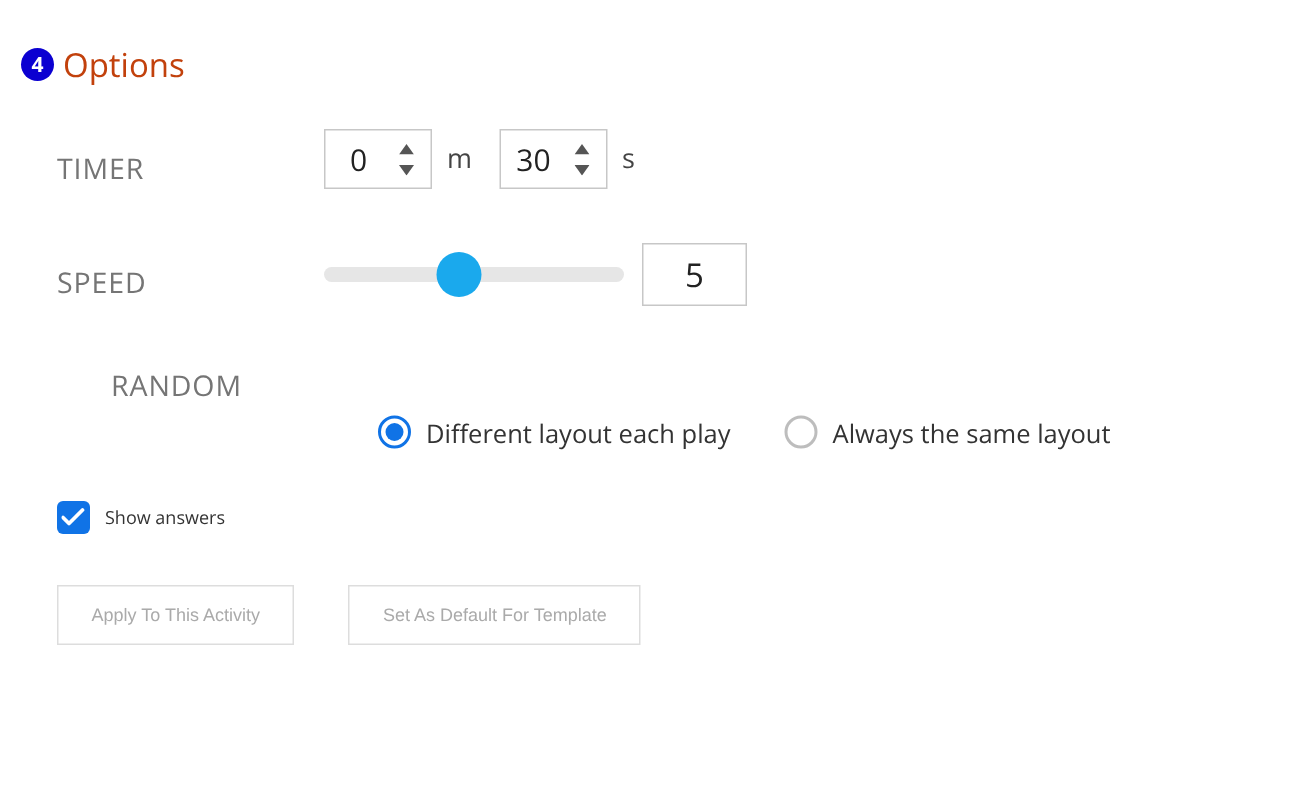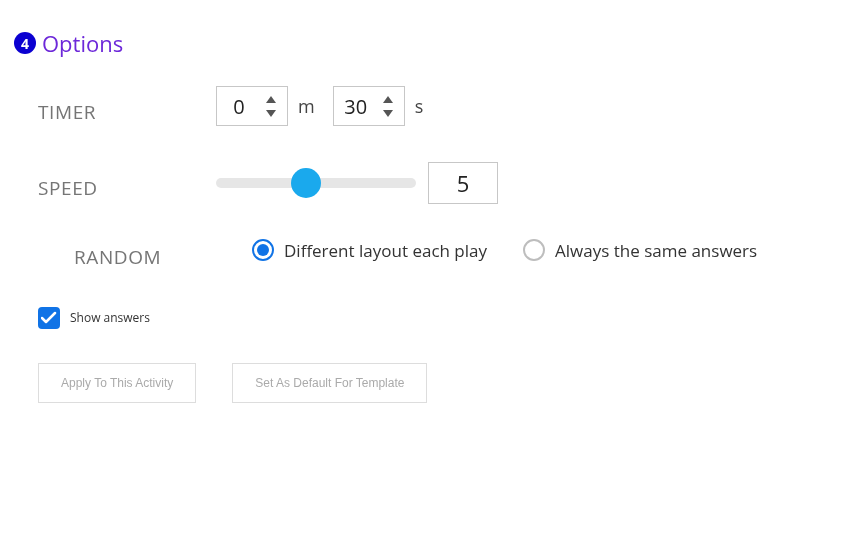--- a/index.html
+++ b/index.html
@@ -22,21 +22,21 @@
     font-size: 14px;
     display: inline-flex;
     align-items: center;
     justify-content: center;
     margin-right: 6px;
     flex-shrink: 0;
   }
   .title {
     font-size: 22px;
     font-weight: 400;
-    color: #6d28d9;
+    color: #c2410c;
   }
   .rows { padding-left: 24px; }
   .row {
     display: flex;
     align-items: flex-start;
     margin-bottom: 34px;
   }
   .row-label {
     width: 178px;
     padding-top: 10px;
@@ -113,21 +113,21 @@
     width: 70px;
     height: 42px;
     display: flex;
     align-items: center;
     justify-content: center;
     font-size: 22px;
     color: #222;
     background: #fff;
   }
   
-  .radio-group { display: flex; align-items: center; }
+  .radio-group { display: flex; align-items: center; margin-top: 38px; }
   .radio-item { display: flex; align-items: center; margin-right: 36px; cursor: pointer; }
   .radio {
     width: 22px; height: 22px;
     border: 2px solid #bdbdbd;
     border-radius: 50%;
     margin-right: 10px;
     position: relative;
     flex-shrink: 0;
   }
   .radio.checked { border-color: #1073e6; }
@@ -235,21 +235,21 @@
 
     <div class="row radio-row">
       <div class="row-label">RANDOM</div>
       <div class="row-controls radio-group">
         <div class="radio-item">
           <span class="radio checked"></span>
           <span class="radio-label">Different layout each play</span>
         </div>
         <div class="radio-item">
           <span class="radio"></span>
-          <span class="radio-label">Always the same answers</span>
+          <span class="radio-label">Always the same layout</span>
         </div>
       </div>
     </div>
 
     <div class="row check-row">
       <div class="row-controls">
         <div class="checkbox-item">
           <span class="checkbox">
             <svg width="16" height="14">
                 <polyline points="1,7 5,11 14,2" stroke="#fff" stroke-width="2.5" fill="none" stroke-linecap="round" stroke-linejoin="round"></polyline>

